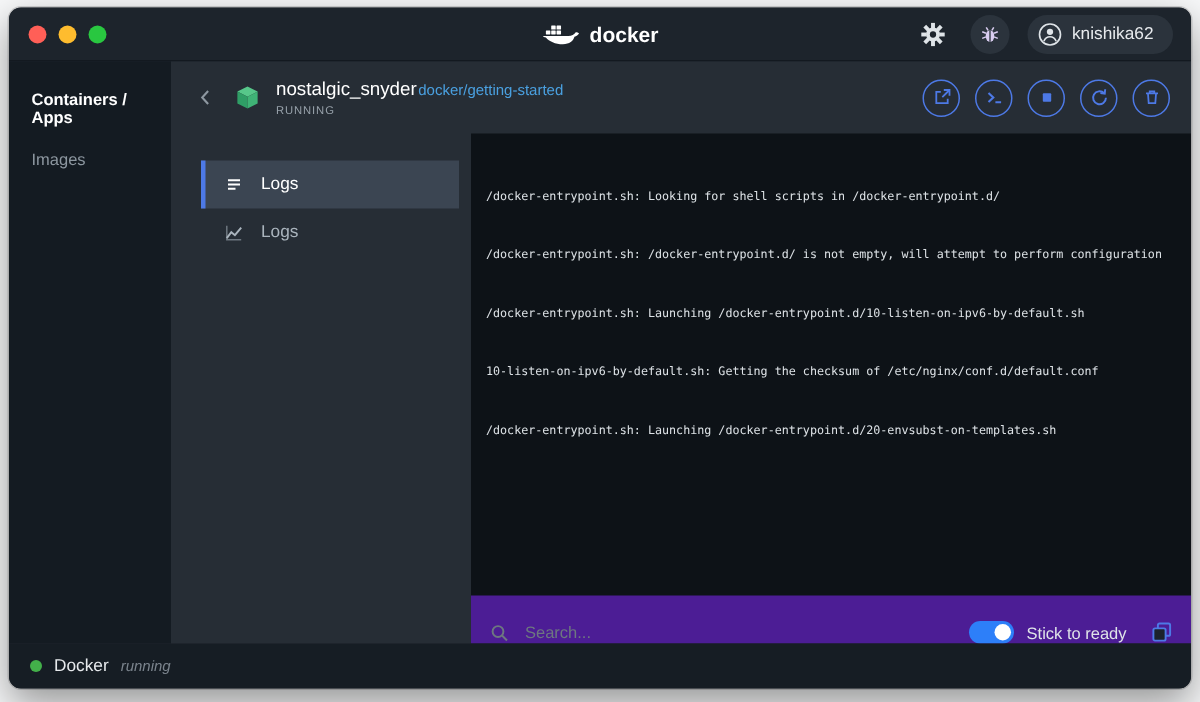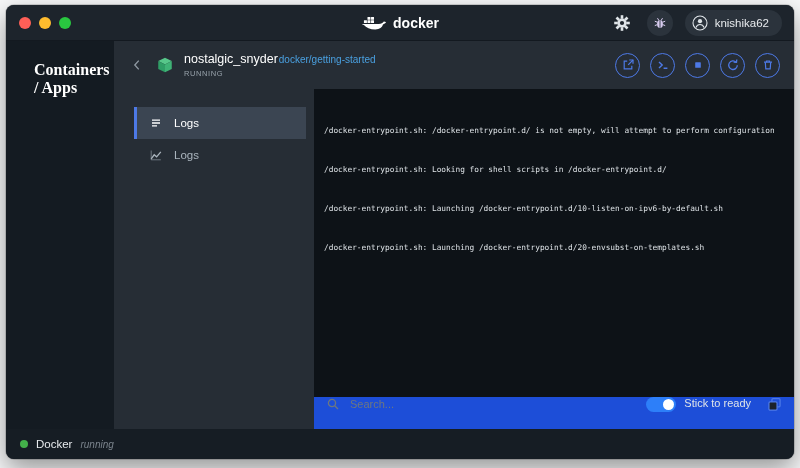--- a/index.html
+++ b/index.html
@@ -39,21 +39,21 @@
   .account {
     display:flex; align-items:center; gap:7px; border:none; cursor:pointer;
     background:#2b333c; border-radius:14px; padding:5px 13px 5px 7px;
     color:#e7eaed; font-size:11.5px;
   }
   
   .sidebar {
     position:absolute; left:0; top:36px; bottom:30px; width:108px;
     background:#141b22; padding-top:12px;
   }
-  .side-item { padding:8px 28px; font-size:16px; color:#8d97a0; cursor:pointer;font-family:Liberation Serif, serif; }
+  .side-item { padding:8px 15px; font-size:11px; color:#8d97a0; cursor:pointer; }
   .side-item.active { color:#ffffff; font-weight:bold; }
   
   .statusbar {
     position:absolute; left:0; right:0; bottom:0; height:30px;
     background:#161d24; display:flex; align-items:center; gap:8px; padding:0 14px;
   }
   .status-dot { width:8px; height:8px; border-radius:50%; background:#43b04a; }
   .status-app { color:#e7eaed; font-size:11.5px; }
   .status-state { color:#7b848d; font-size:10px; font-style:italic; }
   
@@ -82,22 +82,22 @@
   .tab svg { flex:0 0 auto; }
   
   .logpanel { position:absolute; left:200px; top:48px; right:0; bottom:0; background:#0d1217; }
   .loglines {
     position:absolute; top:0; left:0; right:0; bottom:32px; overflow:hidden;
     padding:9px 10px;
     font-family:"DejaVu Sans Mono", monospace; font-size:7.8px; line-height:13px;
     color:#dde2e6; white-space:pre;
   }
   .logfooter {
-    position:absolute; left:0; right:0; bottom:0; height:32px; background:#1d4ed8;
-    display:flex; align-items:flex-start; padding:0 12px;
+    position:absolute; left:0; right:0; bottom:0; height:32px; background:#4c1d95;
+    display:flex; align-items:flex-end; padding:0 12px;
   }
   .search-input {
     background:transparent; border:none; outline:none; color:#cfd6dc;
     font-size:11px; flex:1; margin-left:8px; font-family:"Liberation Sans", sans-serif;
   }
   .search-input::placeholder { color:#6d7780; }
   .toggle { width:30px; height:15px; border-radius:8px; background:#2d7ff9; position:relative; cursor:pointer; border:none; padding:0; }
   .toggle-knob { position:absolute; right:2px; top:2px; width:11px; height:11px; border-radius:50%; background:#ffffff; }
   .stick-label { color:#dfe4e8; font-size:11px; margin-left:8px; }
   .copy-btn { margin-left:16px; background:none; border:none; padding:0; cursor:pointer;
@@ -166,20 +166,23 @@
         </svg>
         <span>knishika62</span>
       </button>
     </div>
   </div>
 
   <div class="sidebar">
     <div class="side-item active">
       <span>Containers / Apps</span>
     </div>
+    <div class="side-item">
+      <span>Images</span>
+    </div>
   </div>
 
   <div class="main">
 
     <div class="chead">
       <button class="back-btn">
         <svg width="14" height="14" viewBox="0 0 16 16">
           <path d="M10 3L5.5 8l4.5 5" stroke="#8d97a0" stroke-width="1.6" fill="none"></path>
         </svg>
       </button>
@@ -253,23 +256,24 @@
         <svg width="14" height="14" viewBox="0 0 14 14">
           <polyline points="2.2,10.8 5.2,6.8 7.6,8.8 11.8,3.8" fill="none" stroke="currentColor" stroke-width="1.3"></polyline>
           <path d="M2.2 2.5v9.3h9.6" fill="none" stroke="currentColor" stroke-width="1" opacity="0.55"></path>
         </svg>
         <span>Logs</span>
       </div>
     </div>
 
     <div class="logpanel">
       <div class="loglines">
+        <div>/docker-entrypoint.sh: Looking for shell scripts in /docker-entrypoint.d/</div>
         <div>/docker-entrypoint.sh: /docker-entrypoint.d/ is not empty, will attempt to perform configuration</div>
-        <div>/docker-entrypoint.sh: Looking for shell scripts in /docker-entrypoint.d/</div>
         <div>/docker-entrypoint.sh: Launching /docker-entrypoint.d/10-listen-on-ipv6-by-default.sh</div>
+        <div>10-listen-on-ipv6-by-default.sh: Getting the checksum of /etc/nginx/conf.d/default.conf</div>
         <div>/docker-entrypoint.sh: Launching /docker-entrypoint.d/20-envsubst-on-templates.sh</div>
       </div>
       <div class="logfooter">
         <svg width="14" height="14" viewBox="0 0 14 14">
           <g fill="none" stroke="#6d7780" stroke-width="1.3">
             <circle cx="6" cy="6" r="3.6"></circle>
             <line x1="8.7" y1="8.7" x2="12" y2="12"></line>
           </g>
         </svg>
         <input class="search-input" type="text" placeholder="Search..." style="">

